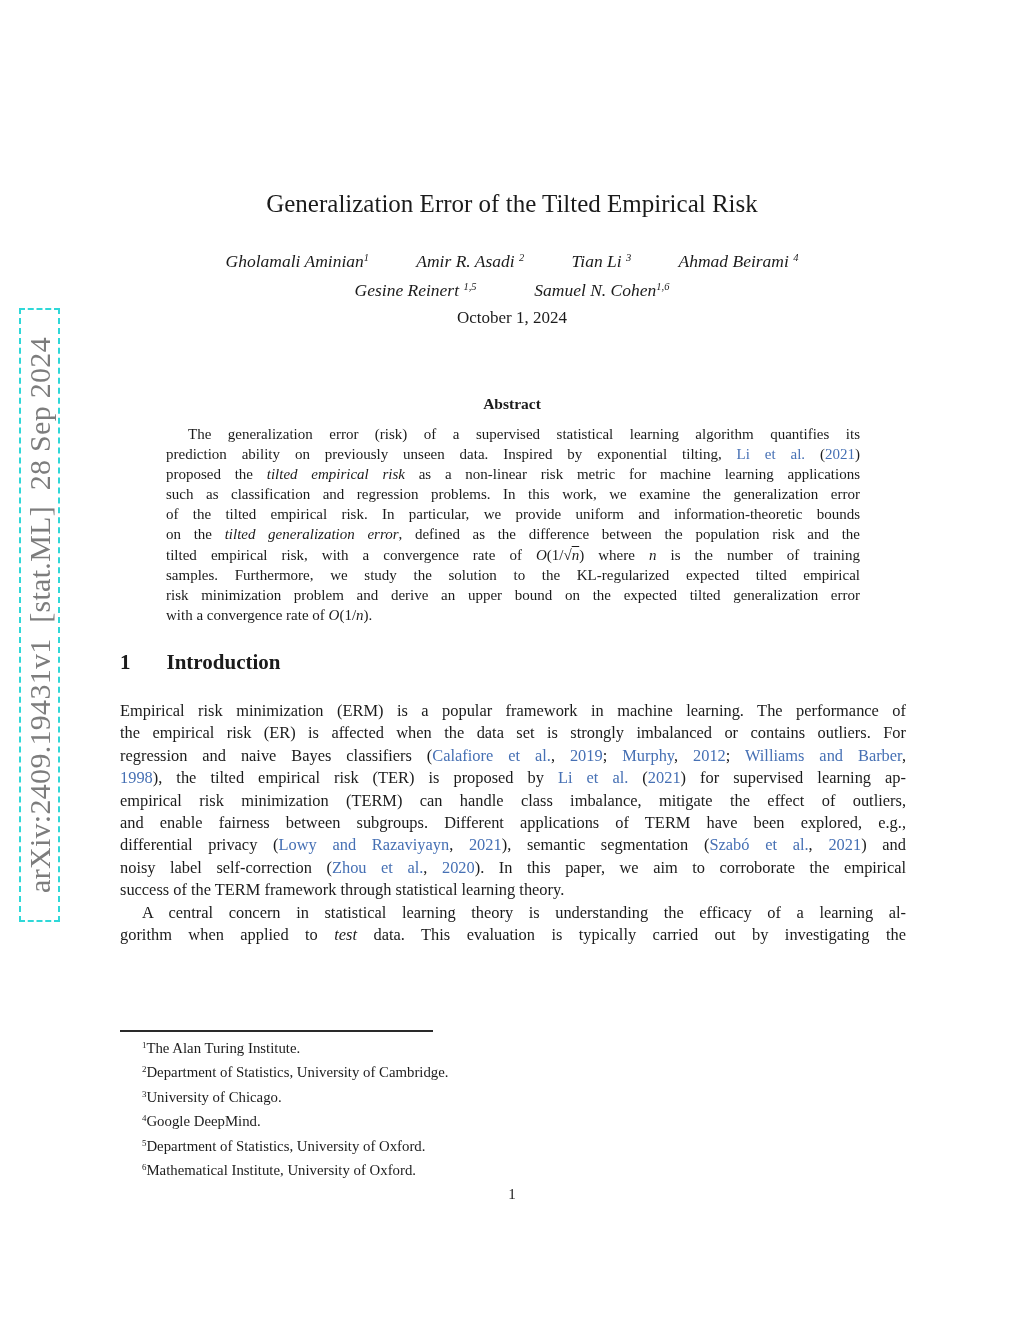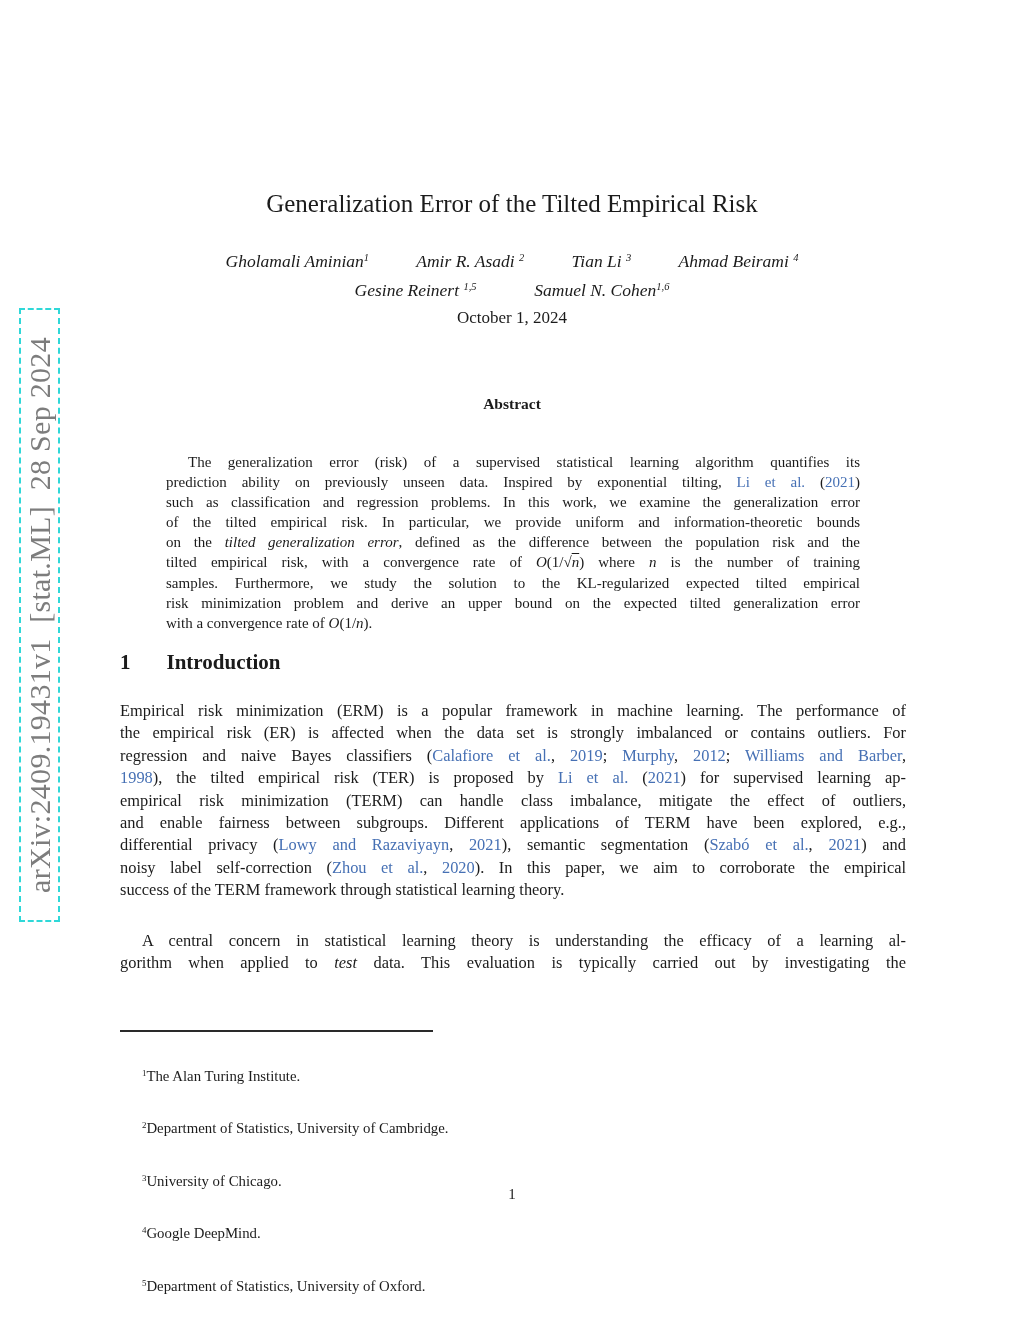--- a/index.html
+++ b/index.html
@@ -30,21 +30,21 @@
   .sec-head .num{margin-right:36px;}
   .intro-body{position:absolute;top:700px;left:120px;width:786px;font-size:16.4px;line-height:22.4px;}
   
   .frule{position:absolute;top:1030px;left:120px;width:313px;height:2px;background:#2a2a2a;}
   .footnotes{position:absolute;top:1035px;left:120px;width:640px;font-size:14.8px;line-height:21.6px;}
   
   .pagenum{position:absolute;top:1186px;left:0;right:0;text-align:center;font-size:15px;}
   
   .tline{display:block;}
   .tline.just{text-align:justify;text-align-last:justify;}
-  .tline.ind{text-indent:22px;margin-top:28px;}
+  .tline.ind{text-indent:22px;}
   .it{font-style:italic;}
   .lnk{color:#4670b4;}
   .ov{font-style:italic;text-decoration:overline;}
   .sp{font-size:60%;vertical-align:0.55em;}
   .gap{display:inline-block;width:2.7em;}
   .gap2{display:inline-block;width:3.3em;}
 </style>
 </head>
 <body>
 
@@ -56,20 +56,21 @@
 <div class="authors">
     <div class="tline"><span class="">Gholamali Aminian</span><span class="sp">1</span><span class="gap"></span><span class="">Amir R. Asadi </span><span class="sp">2</span><span class="gap"></span><span class="">Tian Li </span><span class="sp">3</span><span class="gap"></span><span class="">Ahmad Beirami </span><span class="sp">4</span></div>
     <div class="tline"><span class="">Gesine Reinert </span><span class="sp">1,5</span><span class="gap2"></span><span class="">Samuel N. Cohen</span><span class="sp">1,6</span></div>
   </div>
 <div class="date">October 1, 2024</div>
 
 <div class="abs-head">Abstract</div>
 <div class="abs-body">
     <div class="tline just ind"><span class="">The generalization error (risk) of a supervised statistical learning algorithm quantifies its</span></div>
     <div class="tline just"><span class="">prediction ability on previously unseen data. Inspired by exponential tilting, </span><span class="lnk">Li et al.</span><span class=""> (</span><span class="lnk">2021</span><span class="">)</span></div>
+    <div class="tline just"><span class="">proposed the </span><span class="it">tilted empirical risk</span><span class=""> as a non-linear risk metric for machine learning applications</span></div>
     <div class="tline just"><span class="">such as classification and regression problems. In this work, we examine the generalization error</span></div>
     <div class="tline just"><span class="">of the tilted empirical risk. In particular, we provide uniform and information-theoretic bounds</span></div>
     <div class="tline just"><span class="">on the </span><span class="it">tilted generalization error</span><span class="">, defined as the difference between the population risk and the</span></div>
     <div class="tline just"><span class="">tilted empirical risk, with a convergence rate of </span><span class="it">O</span><span class="">(1/√</span><span class="ov">n</span><span class="">) where </span><span class="it">n</span><span class=""> is the number of training</span></div>
     <div class="tline just"><span class="">samples. Furthermore, we study the solution to the KL-regularized expected tilted empirical</span></div>
     <div class="tline just"><span class="">risk minimization problem and derive an upper bound on the expected tilted generalization error</span></div>
     <div class="tline"><span class="">with a convergence rate of </span><span class="it">O</span><span class="">(1/</span><span class="it">n</span><span class="">).</span></div>
   </div>
 
 <div class="sec-head">

